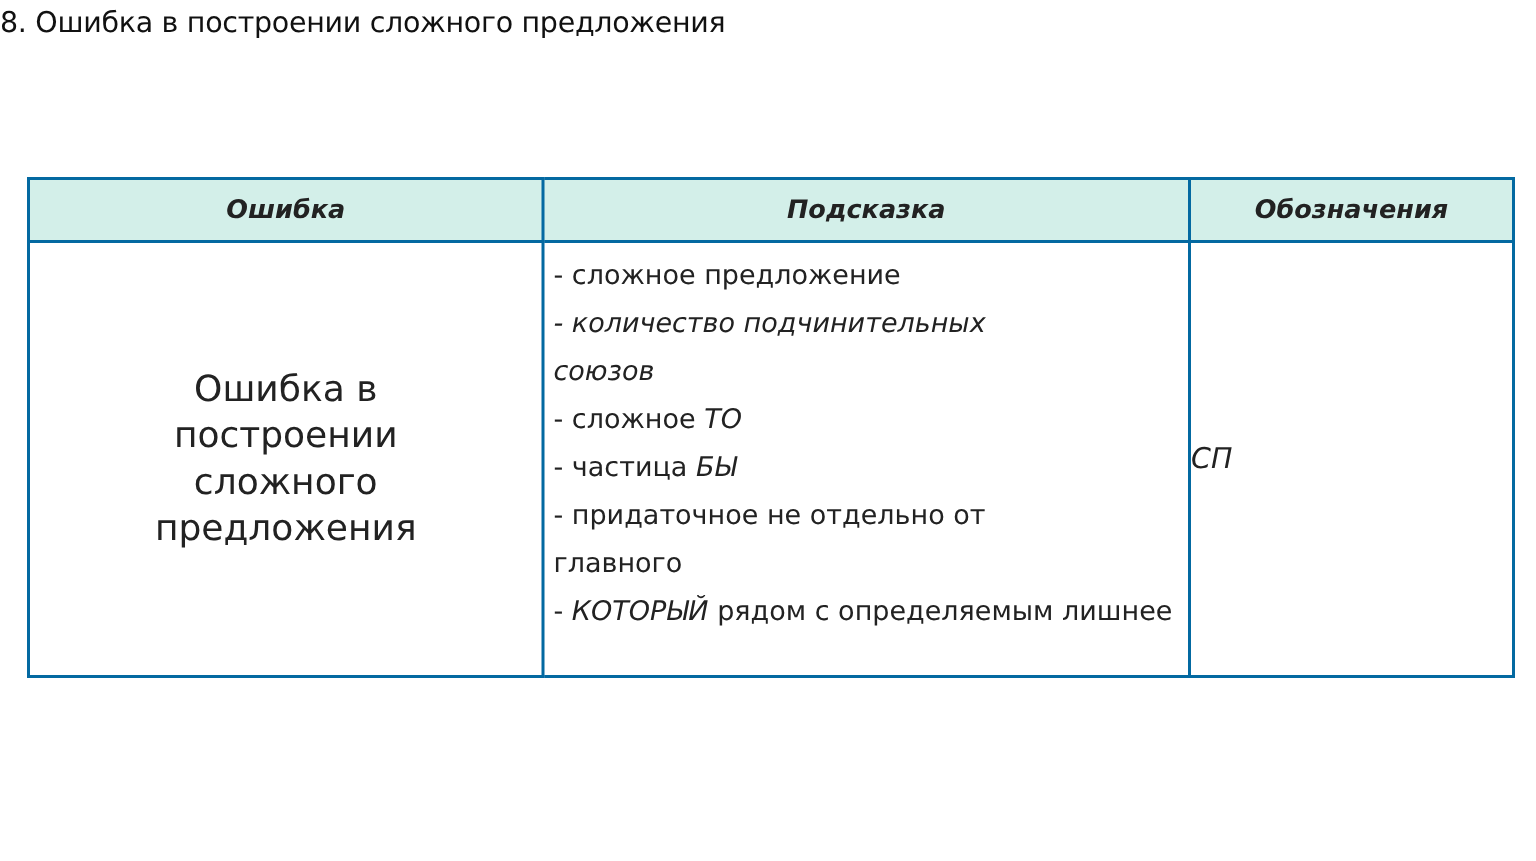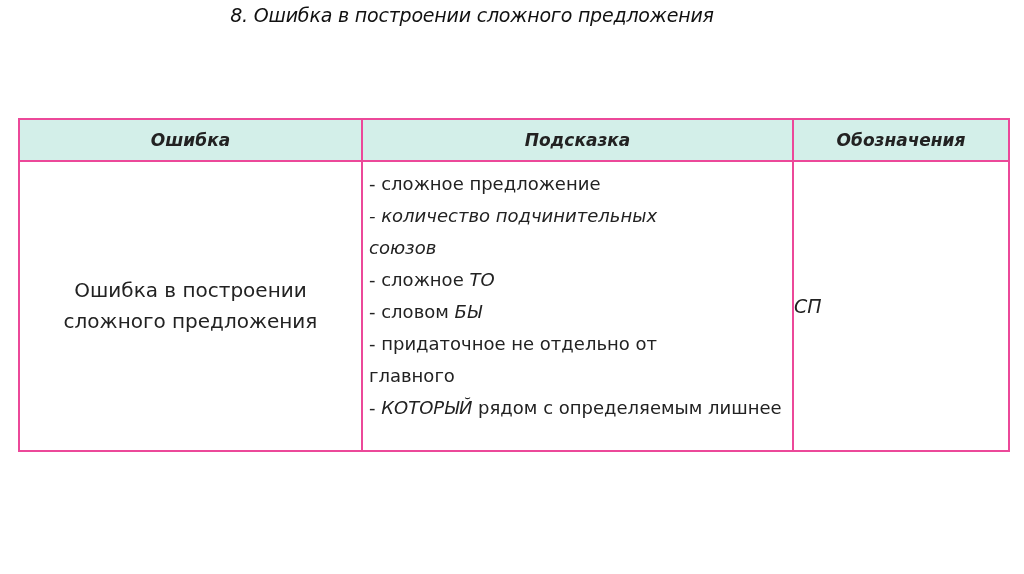--- a/index.html
+++ b/index.html
@@ -13,56 +13,54 @@
       position: relative;
       overflow: hidden;
       font-family: "DejaVu Sans", "Liberation Sans", sans-serif;
       color: #222222;
     }
     .slide-title {
       position: absolute;
       top: 4px;
       left: 0;
       width: 944px;
-      text-align: center;
       font-size: 19px;
       color: #111111;
       letter-spacing: -0.2px;
-      font-style: italic;
     }
     table.errors {
       position: absolute;
       left: 18px;
       top: 118px;
       width: 990px;
       border-collapse: collapse;
       table-layout: fixed;
     }
     table.errors th,
     table.errors td {
-      border: 2px solid #ec4899;
+      border: 2px solid #0369a1;
       padding: 0;
     }
     table.errors th {
       background: #d3efe9;
       height: 40px;
       font-size: 17px;
       font-weight: bold;
       font-style: italic;
       color: #222222;
       text-align: center;
       vertical-align: middle;
     }
     col.c1 { width: 343px; }
     col.c2 { width: 431px; }
     col.c3 { width: 216px; }
     td.error-cell {
       text-align: center;
       vertical-align: middle;
-      font-size: 20px;
+      font-size: 24px;
       line-height: 31px;
       height: 288px;
     }
     td.hint-cell {
       vertical-align: top;
       padding: 6px 6px 2px 6px !important;
       font-size: 18px;
       line-height: 32px;
     }
     .hint-line { white-space: normal; }
@@ -93,20 +91,20 @@
   </thead>
   <tbody>
     <tr>
       <td class="error-cell">
         <div style="width:270px;margin:0 auto;">Ошибка в построении сложного предложения</div>
       </td>
       <td class="hint-cell">
         <div class="hint-line"><span>- сложное предложение</span><i></i><span></span></div>
         <div class="hint-line" style="width:360px;font-style:italic;"><span>- количество подчинительных союзов</span><i></i><span></span></div>
         <div class="hint-line"><span>- сложное </span><i>ТО</i><span></span></div>
-        <div class="hint-line"><span>- словом </span><i>БЫ</i><span></span></div>
+        <div class="hint-line"><span>- частица </span><i>БЫ</i><span></span></div>
         <div class="hint-line" style="width:370px;"><span>- придаточное не отдельно от главного</span><i></i><span></span></div>
         <div class="hint-line" style="width:420px;"><span>- </span><i>КОТОРЫЙ</i><span> рядом с определяемым лишнее</span></div>
       </td>
       <td class="code-cell">СП</td>
     </tr>
   </tbody>
 </table>
 
 </body></html>

